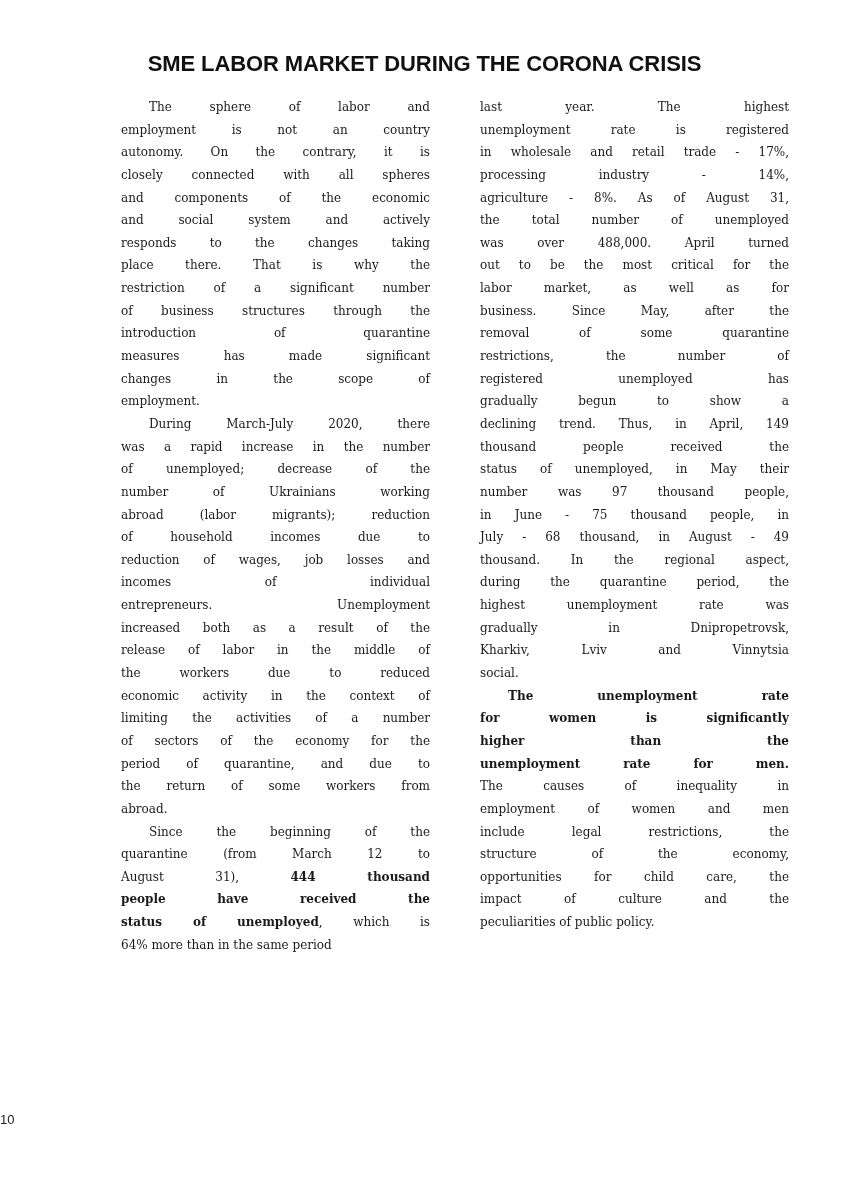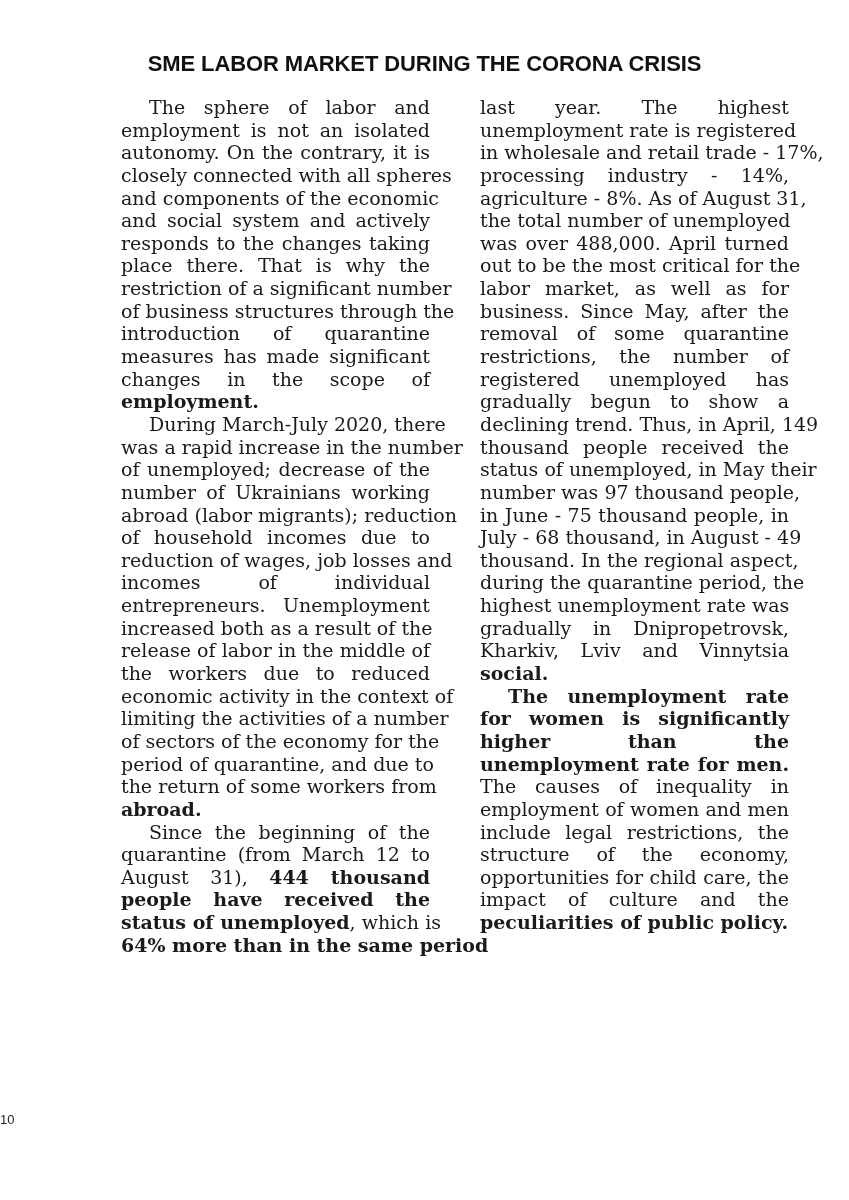--- a/index.html
+++ b/index.html
@@ -8,46 +8,46 @@
   .title {
     position: absolute; left: 0; width: 849px; top: 51px;
     text-align: center;
     font-family: "Liberation Sans", sans-serif;
     font-weight: bold; font-size: 22px; color: #111;
     letter-spacing: -0.1px;
   }
   .col {
     position: absolute; top: 96px; width: 309px;
     font-family: "DejaVu Serif", serif;
-    font-size: 19px; line-height: 22.65px; color: #1a1a1a;
+    font-size: 12px; line-height: 22.65px; color: #1a1a1a;
   }
   .col.left { left: 121px; }
   .col.right { left: 480px; }
   .line {
     display: block; height: 22.65px; white-space: nowrap;
     text-align: justify; text-align-last: justify;
     overflow: visible;
   }
-  .line.last { text-align: right; text-align-last: left; font-weight: bold; }
+  .line.last { text-align: right; text-align-last: left; }
   .line.indent { padding-left: 28px; }
   .b { font-weight: bold; }
   .pagenum {
     position: absolute; left: 0; width: 849px; top: 1112px;
     text-align: left;
     font-family: "Liberation Sans", sans-serif; font-size: 13px; color: #222;
   }
 </style>
 </head>
 <body>
 
 <div class="page">
   <div class="title">SME LABOR MARKET DURING THE CORONA CRISIS</div>
   <div class="col left">
       <span class="line indent"><span>The sphere of labor and</span></span>
-      <span class="line"><span>employment is not an isolated</span></span>
+      <span class="line"><span>employment is not an country</span></span>
       <span class="line"><span>autonomy. On the contrary, it is</span></span>
       <span class="line"><span>closely connected with all spheres</span></span>
       <span class="line"><span>and components of the economic</span></span>
       <span class="line"><span>and social system and actively</span></span>
       <span class="line"><span>responds to the changes taking</span></span>
       <span class="line"><span>place there. That is why the</span></span>
       <span class="line"><span>restriction of a significant number</span></span>
       <span class="line"><span>of business structures through the</span></span>
       <span class="line"><span>introduction of quarantine</span></span>
       <span class="line"><span>measures has made significant</span></span>

